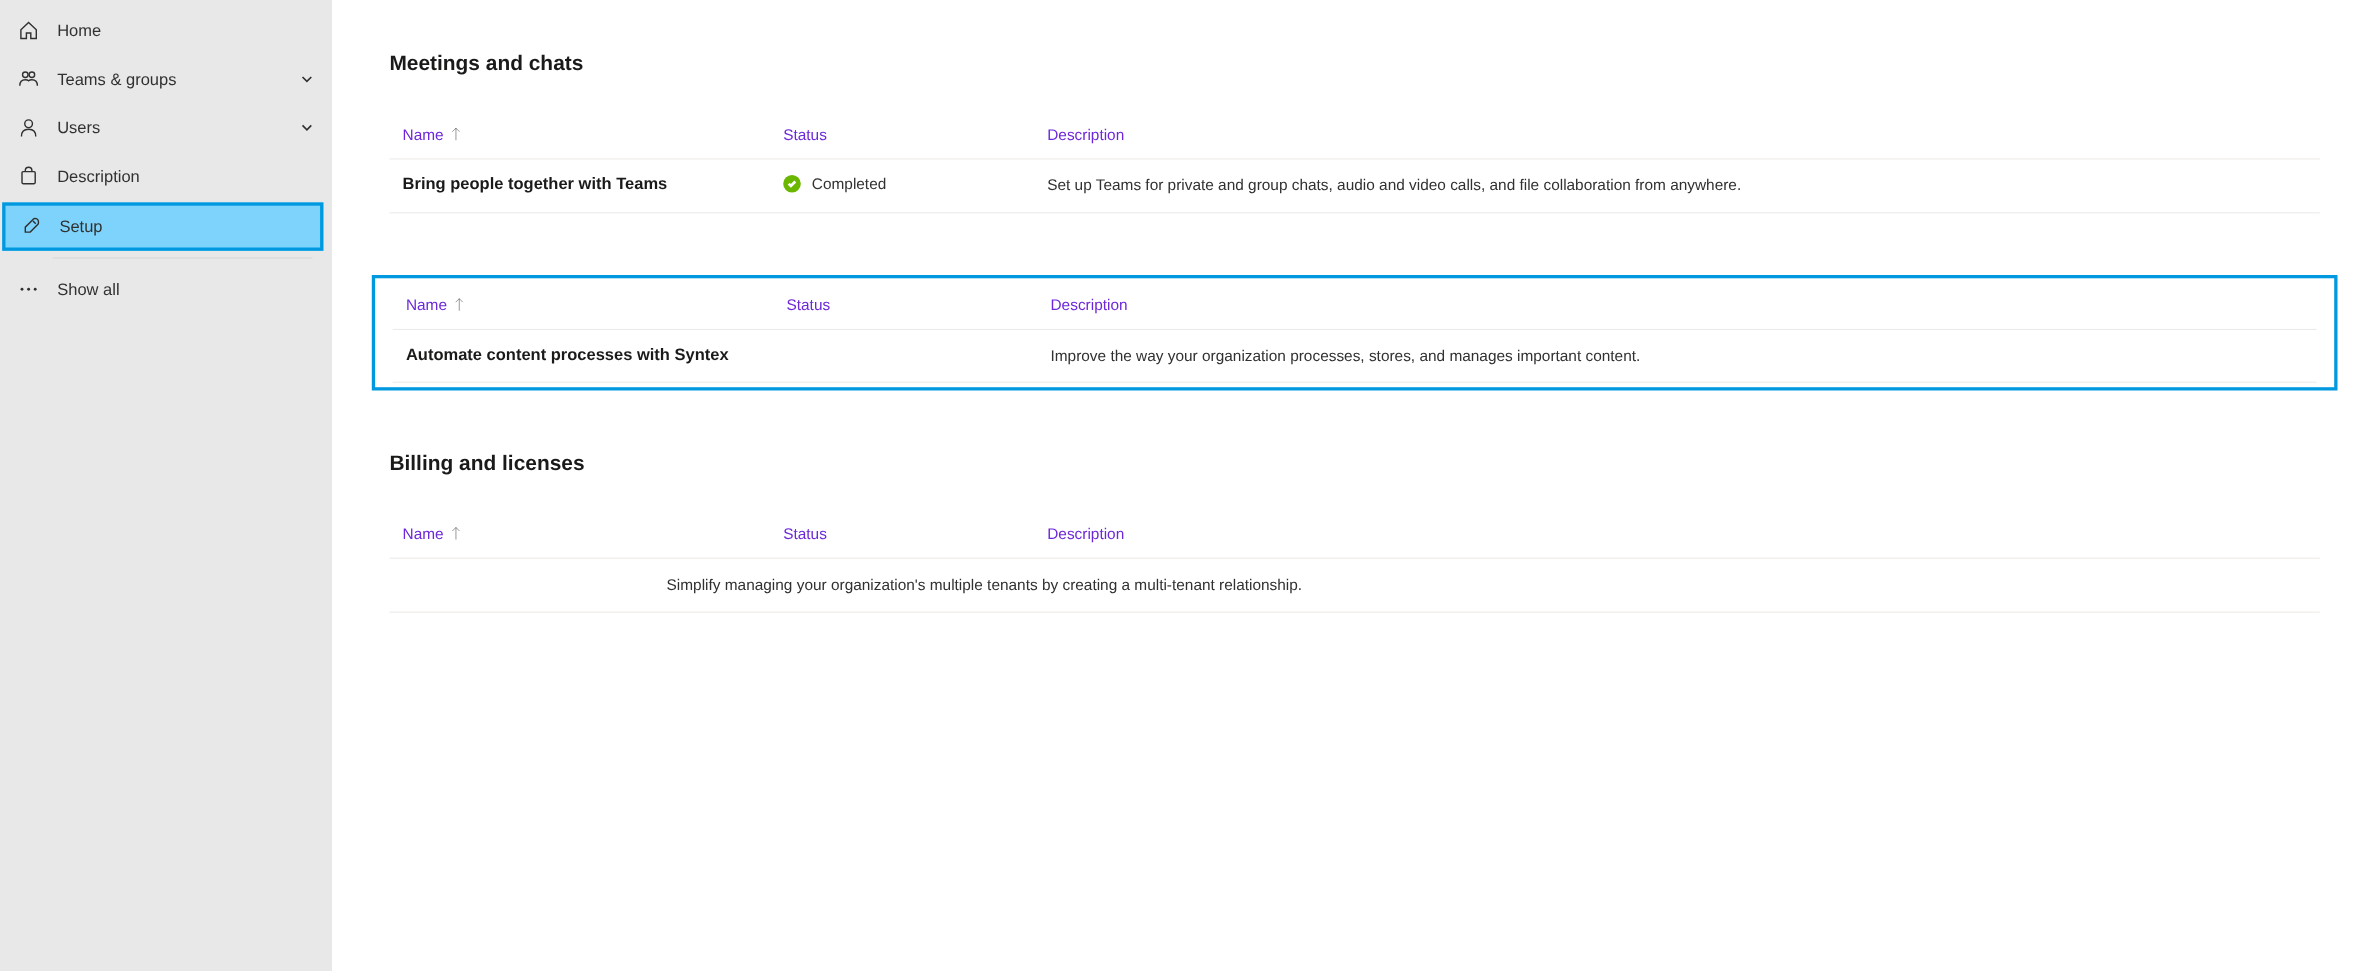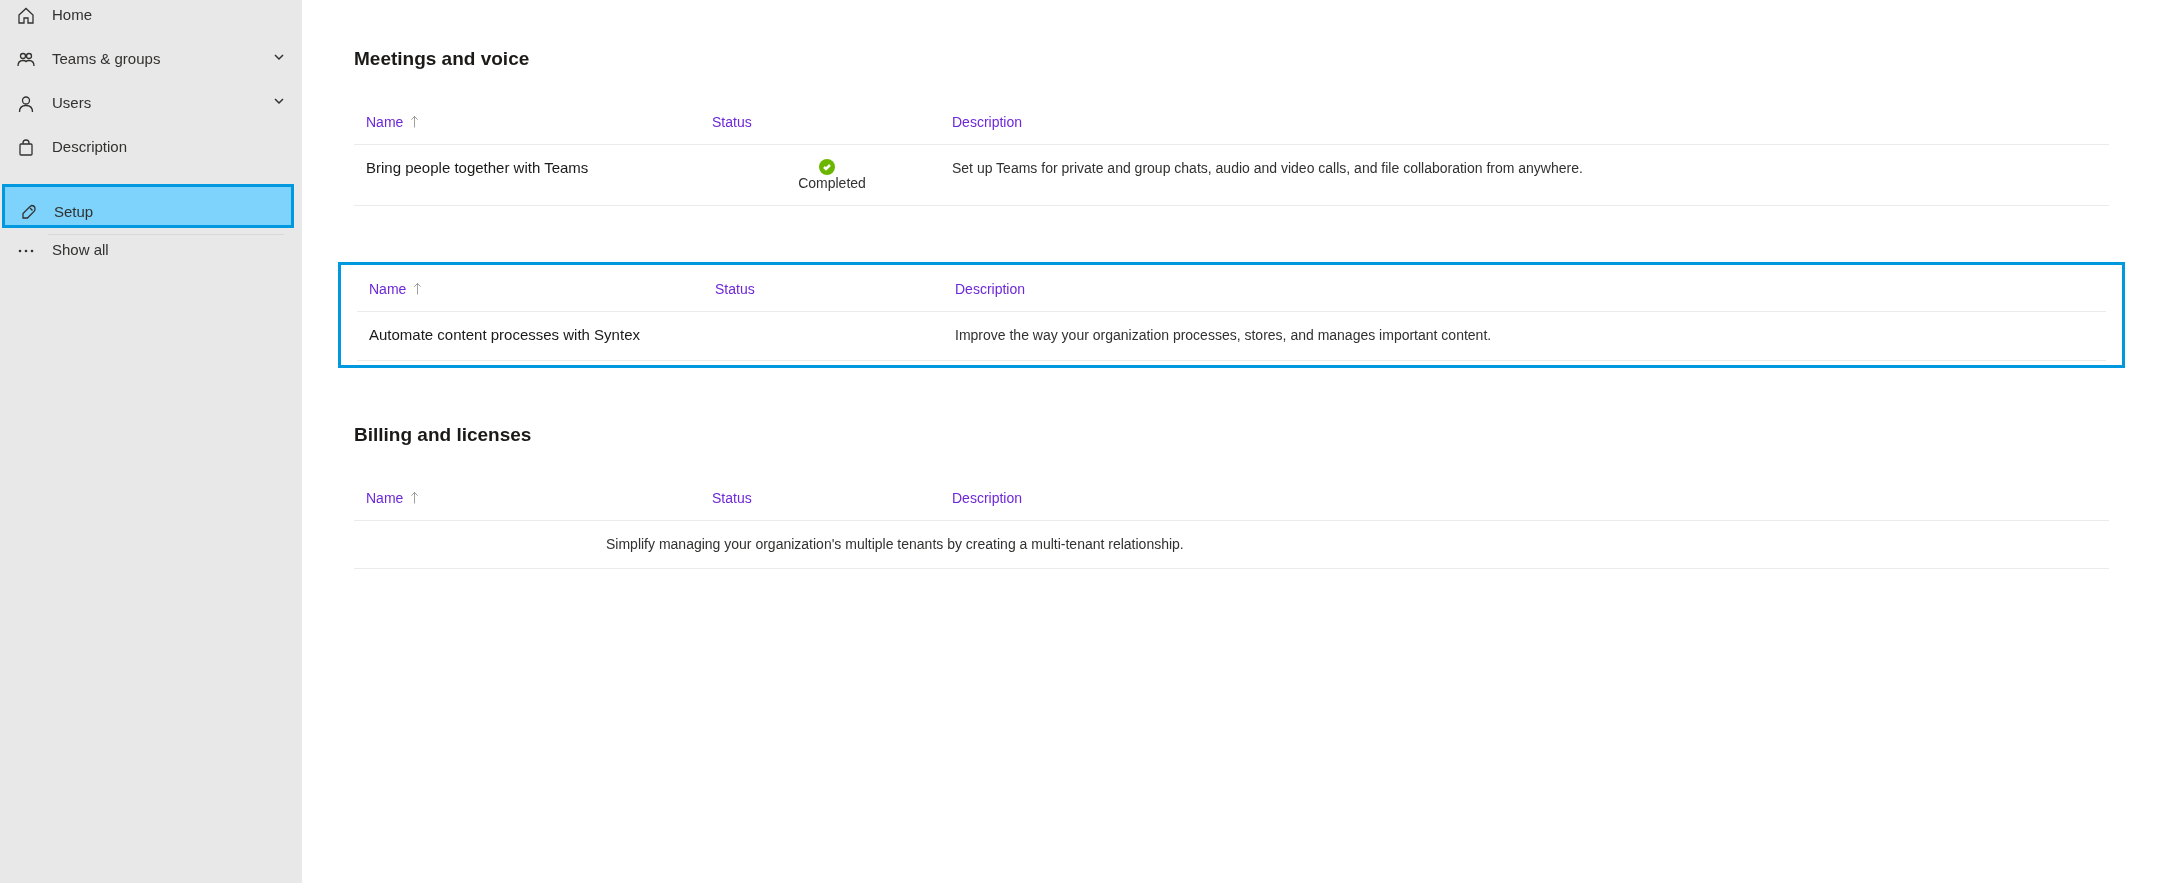--- a/index.html
+++ b/index.html
@@ -15,20 +15,21 @@
     }
     
     .sidebar {
       width: 302px;
       background: #e8e8e8;
       padding-top: 6px;
       flex-shrink: 0;
     }
     .nav-item {
       display: flex;
+      align-items: center;
       height: 44px;
       padding: 0 16px;
       cursor: pointer;
       position: relative;
       color: #323130;
     }
     .nav-icon {
       width: 20px;
       height: 20px;
       margin-right: 16px;
@@ -100,33 +101,32 @@
     }
     .sort-arrow svg { width: 11px; height: 14px; stroke: #323130; fill: #323130; stroke-width: 0.5; }
     .table-row {
       display: flex;
       padding: 14px 12px;
       border-bottom: 1px solid #edebe9;
       align-items: flex-start;
     }
     .row-name {
       width: 346px;
-      font-weight: 400;
+      font-weight: 700;
       font-size: 15px;
       color: #1b1a19;
       padding-right: 24px;
       cursor: pointer;
     }
     .row-status {
       width: 240px;
       display: flex;
       align-items: center;
       font-size: 14px;
       color: #323130;
-      flex-direction: column;
     }
     .status-icon {
       width: 16px;
       height: 16px;
       border-radius: 50%;
       background: #6bb700;
       margin-right: 10px;
       display: inline-flex;
       align-items: center;
       justify-content: center;
@@ -215,21 +215,21 @@
           <circle cx="16" cy="10" r="1.3" fill="#323130" stroke="none"></circle>
         </svg>
     </span>
     <span class="nav-label">Show all</span>
   </div>
 </nav>
 
 <main class="main">
 
   <section class="section">
-    <h2 class="section-title">Meetings and voice</h2>
+    <h2 class="section-title">Meetings and chats</h2>
     <div class="table">
       <div class="table-header">
         <div class="col-name">
           <span>Name</span>
           <span class="sort-arrow">
             <svg viewBox="0 0 12 14">
                 <path d="M6 1 L6 13 M6 1 L2.5 4.5 M6 1 L9.5 4.5"></path>
               </svg>
           </span>
         </div>

